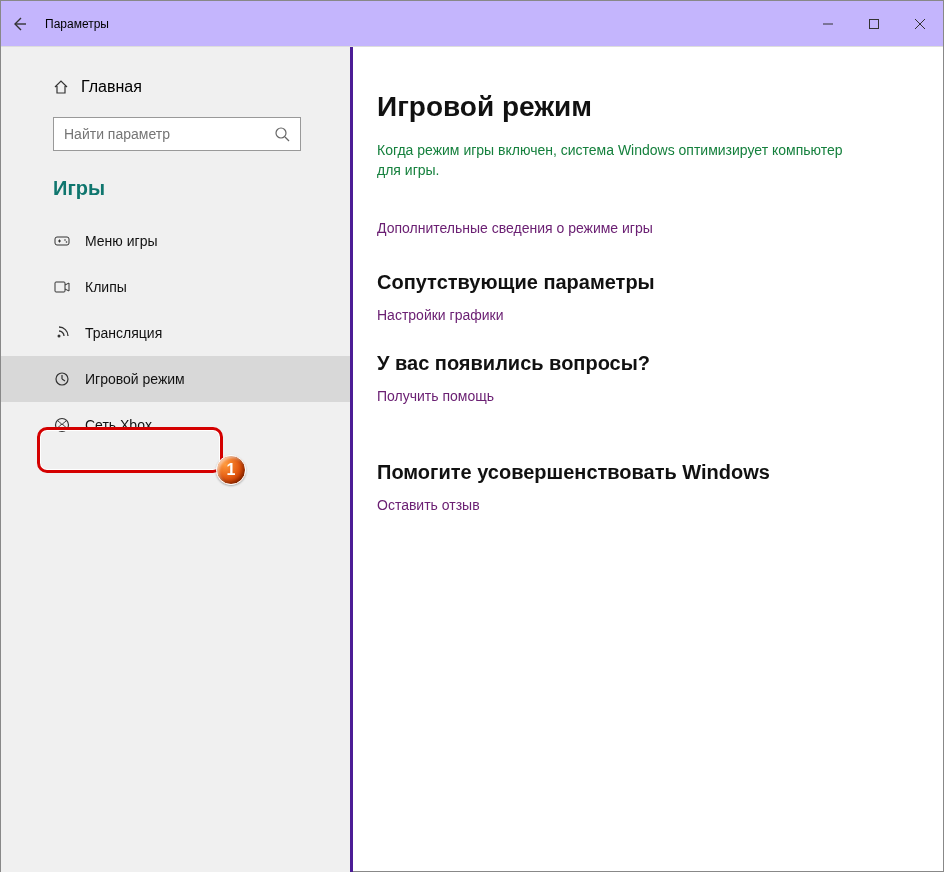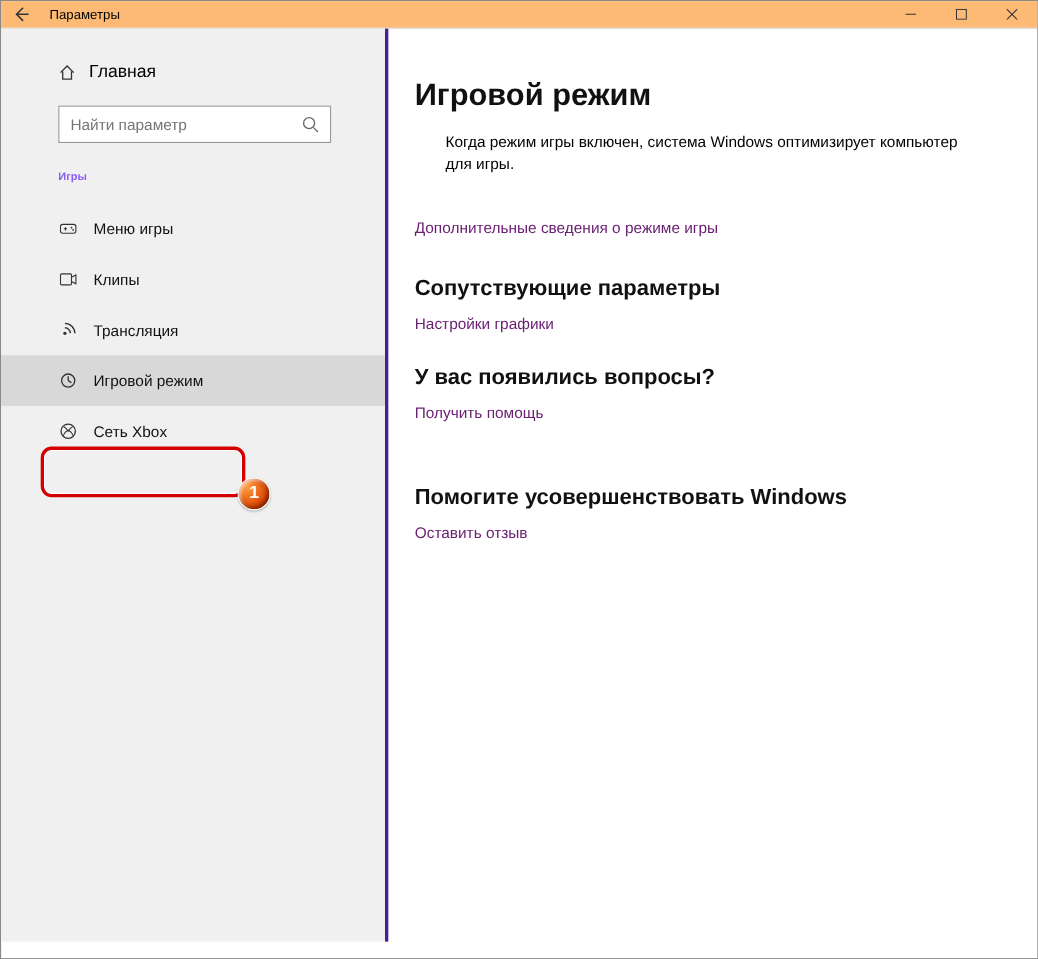--- a/index.html
+++ b/index.html
@@ -2,21 +2,21 @@
 <html><head>
 <meta charset="utf-8">
 <style>
   * { box-sizing: border-box; margin: 0; padding: 0; font-family: "Segoe UI", Tahoma, sans-serif; }
   html, body { width: 944px; height: 872px; overflow: hidden; }
   .window {
     width: 944px; height: 872px; background: #fff; position: relative;
     border: 1px solid #888;
   }
   .titlebar {
-    height: 25px; display: flex; align-items: stretch; background: #fdba74;
+    height: 46px; display: flex; align-items: stretch; background: #c4b5fd;
     border-bottom: 1px solid #ddd;
   }
   .tb-left { display: flex; align-items: center; }
   .tb-back { width: 36px; display:flex; align-items:center; justify-content:center; color:#333; cursor:pointer;}
   .tb-title { font-size: 12px; color:#000; padding-left: 8px;}
   .tb-spacer { flex:1; }
   .tb-btns { display:flex; }
   .tb-btn { width:46px; display:flex; align-items:center; justify-content:center; color:#333; cursor:pointer;}
   .body { display:flex; height: calc(100% - 40px); }
   .sidebar {
@@ -25,21 +25,21 @@
   }
   .home-row { display:flex; align-items:center; height:40px; padding-left:52px; position:relative; cursor:pointer;}
   .home-row .ic { position:absolute; left:52px; }
   .search-wrap { padding: 10px 16px 10px 52px; }
   .search {
     width: 248px; height: 34px; border:1px solid #999; background:#fff;
     display:flex; align-items:center; justify-content:space-between;
     padding:0 10px; font-size:14px; color:#666;
   }
   .search input{ border:none; outline:none; flex:1; font-size:14px; background:transparent; color:#333;}
-  .cat-title { font-size:10px; font-weight:600; padding: 16px 0 8px 52px; color:#8b5cf6;}
+  .cat-title { font-size:20px; font-weight:600; padding: 16px 0 8px 52px; color:#0f766e;}
   .nav { margin-top:10px; }
   .nav-item {
     height:46px; display:flex; align-items:center; padding-left:52px; position:relative;
     font-size:14px; color:#111; cursor:pointer;
   }
   .nav-item .ic { width:18px; display:inline-flex; justify-content:center; margin-right:14px; color:#333;}
   .nav-item.selected { background:#d8d8d8; }
   .highlight-1 {
     position:absolute; border:3px solid #d40000; border-radius:10px;
     left:36px; top:380px; width:186px; height:46px; pointer-events:none;
@@ -48,21 +48,21 @@
   .badge {
     position:absolute; width:30px; height:30px; border-radius:50%;
     background: radial-gradient(circle at 30% 30%, #ff9a3c, #d84000 70%, #8e2a00);
     color:#fff; font-weight:700; font-size:16px; display:flex; align-items:center; justify-content:center;
     box-shadow: inset -2px -2px 4px rgba(0,0,0,.4), inset 2px 2px 3px rgba(255,255,255,.6), 0 1px 2px rgba(0,0,0,.3);
     border:1px solid #fff;
   }
   .badge-1 { left:215px; top:408px; }
   .main { flex:1; padding: 44px 24px 0 24px; overflow:auto;}
   h1.page-title { font-size:28px; font-weight:600; color:#111; margin-bottom:18px;}
-  .desc { font-size:14px; color:#000000; max-width:480px; line-height:1.4; margin-bottom:26px;margin-left:28px;}
+  .desc { font-size:14px; color:#15803d; max-width:480px; line-height:1.4; margin-bottom:26px;}
   .toggle-block { position:relative; margin-bottom:8px;}
   .toggle-label { font-size:14px; color:#111; margin-bottom:8px; display:block;}
   .toggle-row { display:flex; align-items:center; gap:12px; margin-bottom:14px;}
   .toggle {
     width:44px; height:20px; border-radius:10px; background:#6b2073; position:relative; cursor:pointer;
   }
   .toggle .knob{
     width:12px; height:12px; background:#fff; border-radius:50%; position:absolute; top:4px; right:4px;
   }
   .toggle-state{ font-size:14px; color:#111;}

